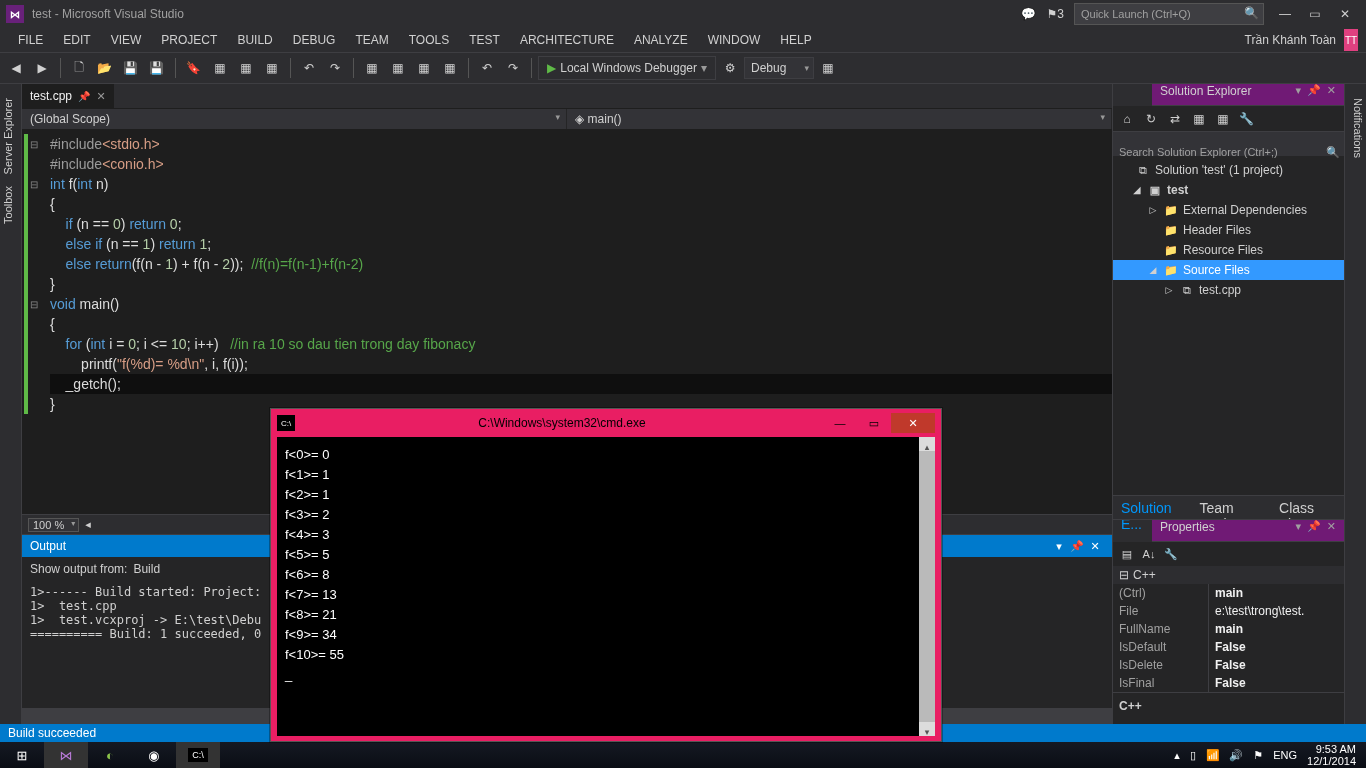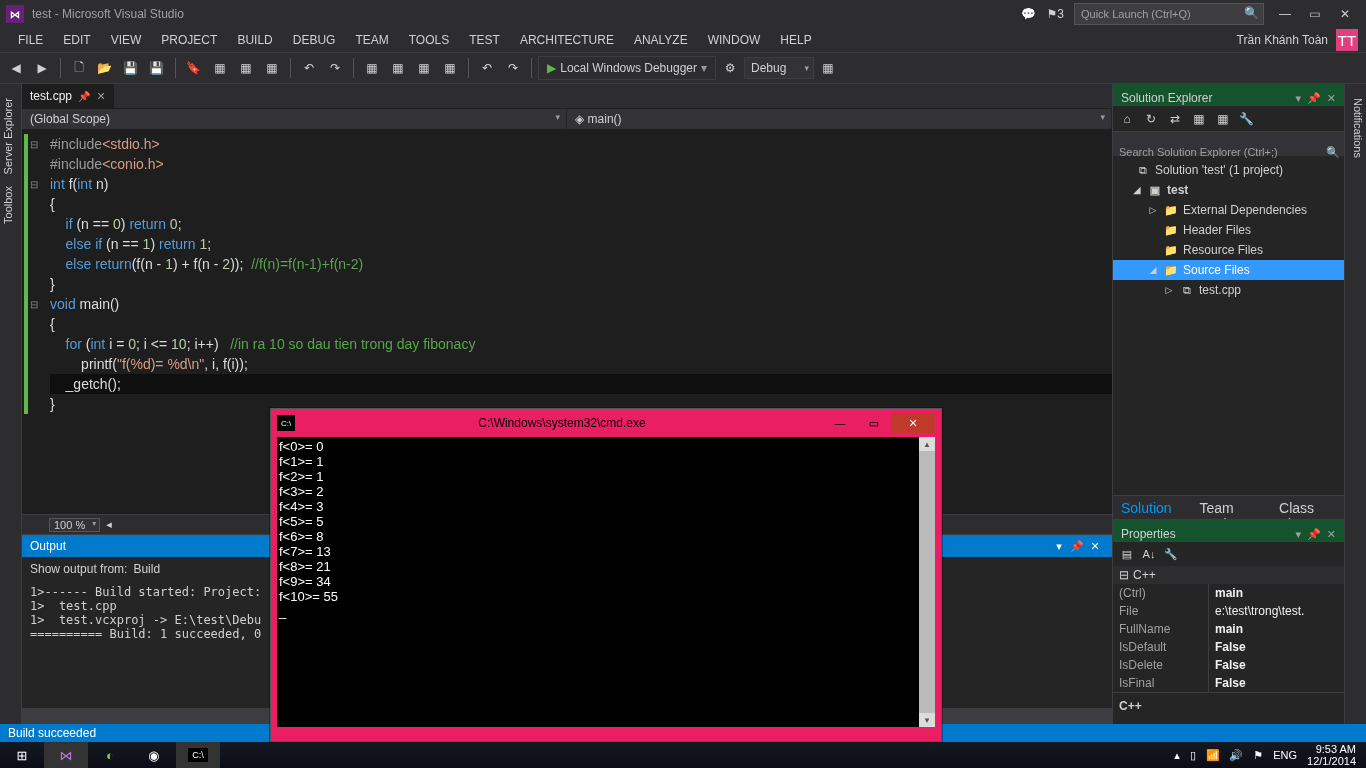--- a/index.html
+++ b/index.html
@@ -13,21 +13,21 @@
 .titlebar .top-icons { display:flex; align-items:center; gap:10px; color:#d0d0d0; }
 .titlebar .quick-launch { background:#3e3e42; border:1px solid #555; height:22px; width:190px; padding:0 20px 0 6px; color:#a0a0a0; font-size:11px; position:relative; display:flex;align-items:center;}
 .titlebar .quick-launch .search-ic{position:absolute;right:4px;top:2px;color:#d0d0d0;font-size:12px;}
 .titlebar .win-controls { display:flex; gap:0; margin-left:6px; }
 .titlebar .win-controls div { width:30px; height:22px; display:flex; align-items:center; justify-content:center; color:#d0d0d0; cursor:default; }
 
 
 .menubar { height: 24px; background:#2d2d30; display:flex; align-items:center; padding:0 8px; }
 .menubar .menu-item { color:#d0d0d0; font-size:12px; padding:3px 10px; cursor:default; text-transform:uppercase; }
 .menubar .user-area{margin-left:auto;color:#d0d0d0;font-size:12px;display:flex;align-items:center;gap:8px;}
-.menubar .user-avatar{width:22px;height:22px;background:#e04080;color:#fff;font-size:15px;display:flex;align-items:center;justify-content:center;}
+.menubar .user-avatar{width:14px;height:22px;background:#e04080;color:#fff;font-size:10px;display:flex;align-items:center;justify-content:center;}
 
 
 .toolbar { height: 32px; background:#2d2d30; border-top:1px solid #3e3e42; border-bottom:1px solid #3e3e42;display:flex; align-items:center; padding:0 4px; gap:2px; }
 .toolbar .tb-btn{width:24px;height:24px;display:flex;align-items:center;justify-content:center;color:#d0d0d0;}
 .toolbar .tb-sep{width:1px;height:20px;background:#555;margin:0 4px;}
 .toolbar .debug-btn{display:flex;align-items:center;height:24px;padding:0 8px;color:#5fba47;gap:4px;border:1px solid #3e3e42;}
 .toolbar .debug-btn span{color:#d0d0d0;}
 .toolbar .config-dd{background:#333337;border:1px solid #3e3e42;height:22px;padding:0 16px 0 6px;color:#d0d0d0;font-size:12px;position:relative;display:flex;align-items:center;min-width:70px;}
 .toolbar .config-dd::after{content:"▾";position:absolute;right:4px;color:#999;font-size:9px;}
 
@@ -47,35 +47,35 @@
 .edit-tab .close{font-size:11px;color:#999;}
 .scope-bar{height:22px;background:#333337;display:flex;border-top:1px solid #1e1e1e;border-bottom:1px solid #1e1e1e;}
 .scope-bar .scope{flex:1;padding:3px 8px;color:#d0d0d0;font-size:12px;border-right:1px solid #252526;position:relative;}
 .scope-bar .scope::after{content:"▾";position:absolute;right:6px;color:#999;font-size:9px;}
 .editor { flex:1; background:#1e1e1e; overflow:hidden; position:relative; padding:4px 0 4px 20px; font-family:Consolas,monospace;font-size:14px;line-height:20px;}
 .editor .outline-toggle{position:absolute;left:8px;color:#888;font-size:10px;}
 .editor .greenbar{position:absolute;left:2px;width:4px;background:#5fba47;}
 .editor pre { white-space:pre; color:#dcdcdc; margin-left:8px;}
 .kw{color:#569cd6;} .num{color:#b5cea8;} .str{color:#d69d85;} .cm{color:#57a64a;} .pp{color:#9b9b9b;} .inc{color:#d69d85;} .currline{background:#0f0f0f;display:inline-block;width:100%;}
 .zoom-bar{height:20px;background:#2d2d30;display:flex;align-items:center;padding:0 6px;gap:6px;color:#d0d0d0;font-size:11px;border-top:1px solid #3e3e42;}
-.zoom-bar .dd{background:#333337;border:1px solid #555;padding:0 14px 0 4px;position:relative;margin-left:21px;}
+.zoom-bar .dd{background:#333337;border:1px solid #555;padding:0 14px 0 4px;position:relative;}
 .zoom-bar .dd::after{content:"▾";position:absolute;right:3px;font-size:8px;color:#999;}
 
 
 .output-panel{height:190px;display:flex;flex-direction:column;border-top:1px solid #3e3e42;}
 .output-title{background:#007acc;color:#fff;height:22px;display:flex;align-items:center;padding:0 8px;font-size:12px;}
 .output-title .sp{flex:1;}
 .output-title .ic{width:18px;text-align:center;font-size:11px;}
 .output-toolbar{height:24px;background:#252526;display:flex;align-items:center;padding:0 8px;gap:6px;font-size:12px;color:#d0d0d0;}
 .output-toolbar .src{color:#d0d0d0;}
 .output-body{flex:1;background:#252526;color:#d0d0d0;font-family:Consolas,monospace;font-size:12px;padding:4px 8px;overflow:auto;white-space:pre;}
 .output-scroll{height:16px;background:#3e3e42;}
 
 
-.panel-title{height:22px;background:#14532d;display:flex;align-items:flex-end;padding:0 8px;color:#d0d0d0;font-size:12px;gap:6px;border-bottom:1px solid #3e3e42;}
+.panel-title{height:22px;background:#701a75;display:flex;align-items:flex-start;padding:0 8px;color:#d0d0d0;font-size:12px;gap:6px;border-bottom:1px solid #3e3e42;margin-left:39px;}
 .panel-title .sp{flex:1;}
 .panel-title .ic{font-size:11px;color:#a0a0a0;}
 .sol-toolbar{height:26px;background:#252526;display:flex;align-items:center;padding:0 4px;gap:4px;border-bottom:1px solid #3e3e42;}
 .sol-toolbar .ic{width:20px;text-align:center;color:#d0d0d0;font-size:12px;}
 .sol-search{height:24px;background:#333337;margin:0;position:relative;display:flex;align-items:center;padding:16px 20px 0 6px;color:#a0a0a0;font-size:11px;}
 .sol-search .search-ic{position:absolute;right:4px;color:#d0d0d0;font-size:11px;}
 .sol-tree{flex:1;background:#252526;padding:4px 0;font-size:12px;overflow:auto;}
 .tree-row{display:flex;align-items:center;height:20px;padding:0 6px;color:#d0d0d0;gap:4px;cursor:default;}
 .tree-row.sel{background:#3399ff;color:#fff;}
 .tree-row .exp{width:12px;font-size:9px;color:#d0d0d0;text-align:center;}
@@ -107,21 +107,21 @@
 .taskbar .tray{margin-left:auto;display:flex;align-items:center;gap:10px;padding:0 10px;color:#fff;font-size:11px;}
 .taskbar .tray .clock{text-align:right;line-height:12px;}
 
 
 .console-win{position:absolute;left:270px;top:408px;width:672px;height:334px;background:#e91e63;border:1px solid #555;display:flex;flex-direction:column;box-shadow:0 0 0 1px rgba(0,0,0,.3);}
 .console-title{height:28px;background:#e91e63;display:flex;align-items:center;padding:0 6px;color:#000;font-size:12px;}
 .console-title .cmd-ic{width:18px;height:16px;background:#000;color:#fff;font-size:8px;display:flex;align-items:center;justify-content:center;margin-right:6px;}
 .console-title .ct{flex:1;text-align:center;color:#000;}
 .console-title .wbtn{width:34px;height:20px;display:flex;align-items:center;justify-content:center;font-size:11px;color:#000;}
 .console-title .wbtn.close{background:#c0392b;color:#fff;width:44px;}
-.console-body{flex:1;background:#000;margin:0 6px 14px 6px;color:#fff;font-family:Consolas,"Lucida Console",monospace;font-size:13px;line-height:15px;padding:2px;white-space:pre;position:relative;overflow:hidden;}
+.console-body{flex:1;background:#000;margin:0 6px 5px 6px;color:#fff;font-family:Consolas,"Lucida Console",monospace;font-size:13px;line-height:20px;padding:8px;white-space:pre;position:relative;overflow:hidden;}
 .console-body .sb{position:absolute;right:0;top:0;width:16px;height:100%;background:#dcdcdc;}
 .console-body .sb .thumb{position:absolute;top:14px;left:0;right:0;bottom:14px;background:#bababa;}
 .console-body .sb .arr{position:absolute;left:0;right:0;height:14px;text-align:center;color:#555;font-size:9px;}
 </style>
 </head>
 <body>
 
 <div class="titlebar">
   <span class="vs-logo">⋈</span>
   <span class="title">test - Microsoft Visual Studio</span>

